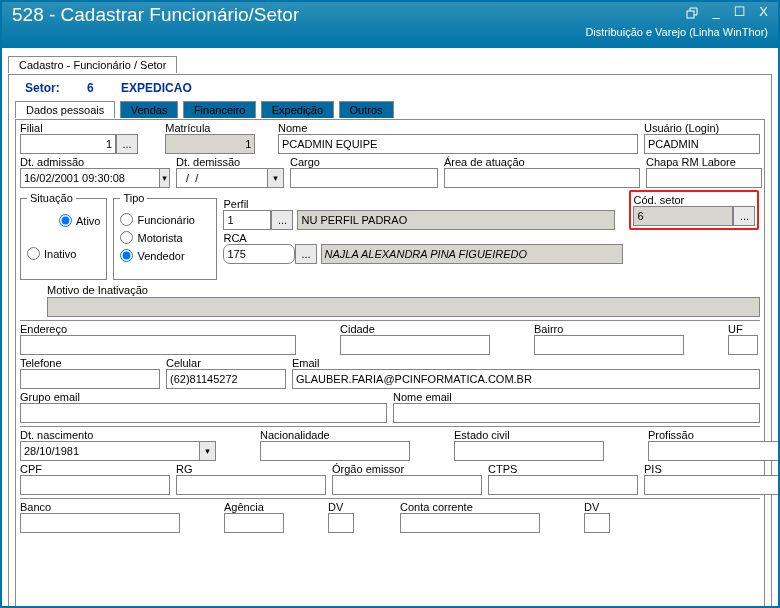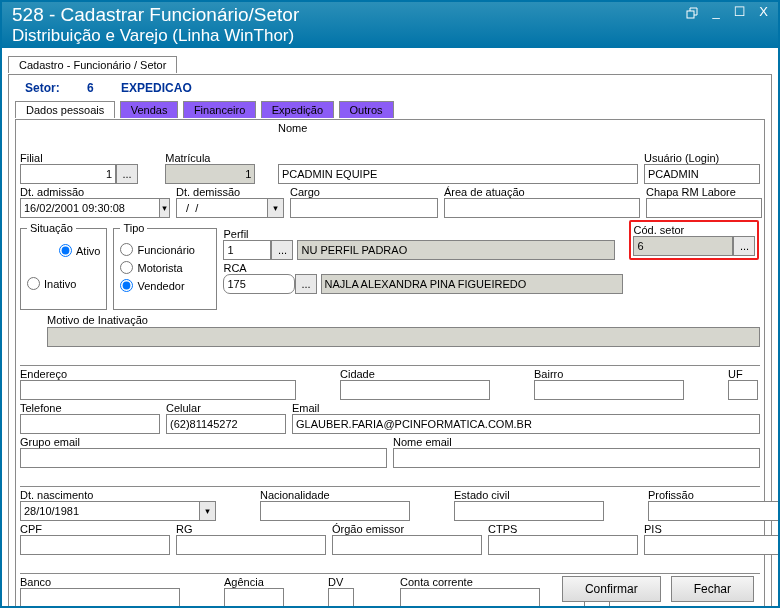--- a/index.html
+++ b/index.html
@@ -1,25 +1,25 @@
 <!DOCTYPE html>
 <html><head>
 <meta charset="utf-8">
 <style>
   * { box-sizing: border-box; font-family: Tahoma, Arial, sans-serif; }
   body { margin:0; padding:0; background:#fff; }
   .window { width:780px; height:608px; border:2px solid #0073a8; position:relative; background:#fff; overflow:hidden;}
   .titlebar { height:46px; background:linear-gradient(#2b8fb8,#0073a8); color:#fff; padding:2px 10px 0 10px; position:relative;}
   .titlebar .title { font-size:19px; font-weight:400; }
-  .titlebar .subtitle { font-size:17px; }
+  .titlebar .subtitle { font-size:11px;text-align:right; }
   .winbtns { position:absolute; right:6px; top:2px; display:flex; gap:6px; color:#fff; font-size:13px; align-items:center;}
   .winbtns span { cursor:pointer; padding:0 4px; }
   .content { padding:2px 6px 4px 6px; }
   .tab-outer { position:relative; height:20px; margin-top:4px;}
-  .tab { display:inline-block; border:1px solid #8a8a8a; border-bottom:none; background:#8b5cf6; padding:2px 10px; font-size:11px; position:relative; top:1px;}
+  .tab { display:inline-block; border:1px solid #8a8a8a; border-bottom:none; background:#0369a1; padding:2px 10px; font-size:11px; position:relative; top:1px;}
   .tab.active { background:#fff; }
   .panel { border:1px solid #8a8a8a; padding:4px 6px; background:#fff; }
   .setor-line { font-size:12px; padding:2px 4px 2px 10px; font-weight:bold;}
   .setor-line .lbl { color:#003399; }
   .setor-line .num { color:#003399; margin:0 24px;}
   .setor-line .name { color:#003399; }
   .tabs2 { position:relative; height:20px; margin-top:2px;}
   .tabs2 .tab { font-size:11px; }
   label, .lb { font-size:11px; display:block; }
   input[type=text], .ro { font-size:11px; height:20px; border:1px solid #838383; background:#fff; padding:1px 3px; vertical-align:middle;}
@@ -30,21 +30,21 @@
   .row { display:flex; gap:6px; align-items:flex-end; margin-bottom:2px;}
   .col { display:flex; flex-direction:column; }
   fieldset { border:1px solid #838383; font-size:11px; padding:4px 6px 6px 6px; margin:2px 0;}
   fieldset legend { font-size:11px; padding:0 3px;}
   .radio-row { display:flex; align-items:center; gap:4px; font-size:11px; margin:5px 0; cursor:pointer;}
   .radio-row input { margin:0;}
   .highlight { border:2px solid #ef1c1c; padding:2px; border-radius:2px;}
   .btn { height:26px; border:1px solid #838383; background:linear-gradient(#f5f5f5,#ddd); font-size:12px; padding:2px 22px; cursor:pointer;}
   .footer { position:absolute; bottom:6px; right:10px; display:flex; gap:10px;}
   .full-gray { background:#d6d6ce; border:1px solid #838383; height:20px; }
-  .subpanel { border-top:1px solid #8a8a8a; margin-top:18px; padding-top:2px;gap:44px;}
+  .subpanel { border-top:1px solid #8a8a8a; margin-top:3px; padding-top:2px;gap:44px;}
   svg { vertical-align:middle;}
 </style>
 </head>
 <body>
 
 <div class="window">
   <div class="titlebar">
     <div class="title">528 - Cadastrar Funcionário/Setor</div>
     <div class="subtitle">Distribuição e Varejo (Linha WinThor)</div>
     <div class="winbtns">
@@ -82,21 +82,21 @@
             <span class="lb">Filial</span>
             <div style="display:flex;">
               <input type="text" style="width: 96px; text-align: right;" value="1">
               <span class="ddbtn">...</span>
             </div>
           </div>
           <div class="col" style="width:115px;">
             <span class="lb">Matrícula</span>
             <span class="ro gray" style="width:90px;text-align:right;">1</span>
           </div>
-          <div class="col" style="flex:1;gap:30px;">
+          <div class="col" style="flex:1;">
             <span class="lb">Nome</span>
             <input type="text" style="width: 360px;" value="PCADMIN EQUIPE">
           </div>
           <div class="col" style="width:118px;">
             <span class="lb">Usuário (Login)</span>
             <input type="text" style="width: 116px;" value="PCADMIN">
           </div>
         </div>
 
         <div class="row">
@@ -173,21 +173,21 @@
                   <span class="ddbtn">...</span>
                 </div>
               </div>
             </div>
             <div class="row">
               <div class="col" style="width:400px;">
                 <span class="lb">RCA</span>
                 <div style="display:flex;">
                   <input type="text" style="width: 72px; border-radius: 7px;" value="175">
                   <span class="ddbtn">...</span>
-                  <span class="ro gray" style="width:318px; margin-left:4px;">NAJLA ALEXANDRA PINA FIGUEIREDO</span>
+                  <span class="ro gray" style="width:318px; margin-left:4px;font-style:italic;">NAJLA ALEXANDRA PINA FIGUEIREDO</span>
                 </div>
               </div>
             </div>
           </div>
         </div>
 
         <div class="row" style="flex-direction:column; align-items:stretch; gap:1px; margin-top:2px;padding-left:27px;">
           <span class="lb">Motivo de Inativação</span>
           <div class="full-gray" style="width:100%;"></div>
         </div>
@@ -298,21 +298,17 @@
           <div class="col" style="width:140px;">
             <span class="lb">Conta corrente</span>
             <input type="text" style="">
           </div>
           <div class="col" style="width:28px;">
             <span class="lb">DV</span>
             <input type="text" style="width: 26px;">
           </div>
         </div>
 
-        <div class="footer">
-          <button class="btn">Confirmar</button>
-          <button class="btn">Fechar</button>
-        </div>
 
       </div>
     </div>
   </div>
 </div>
 
 </body></html>

